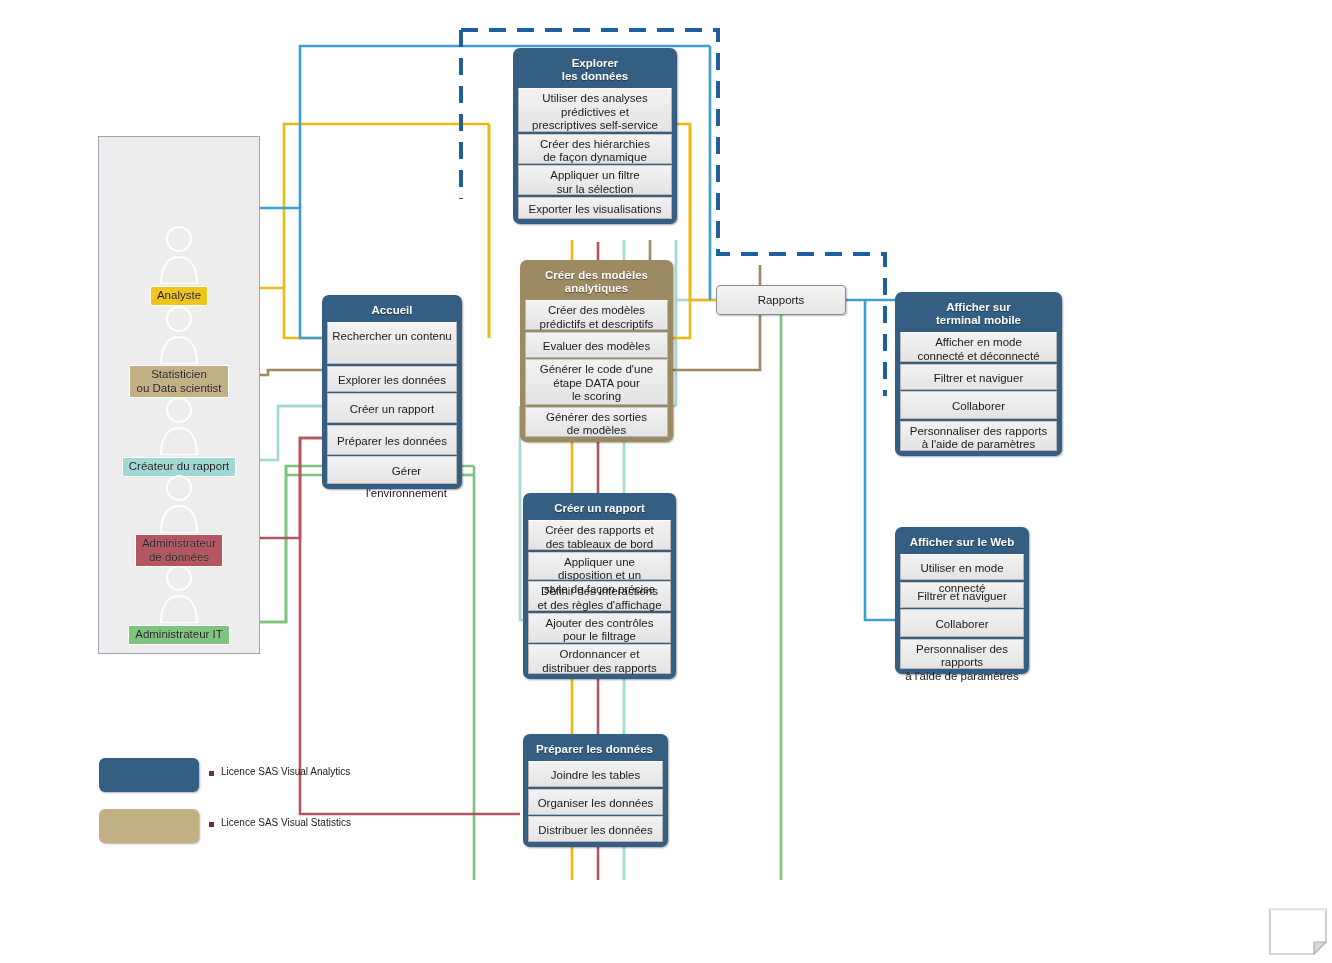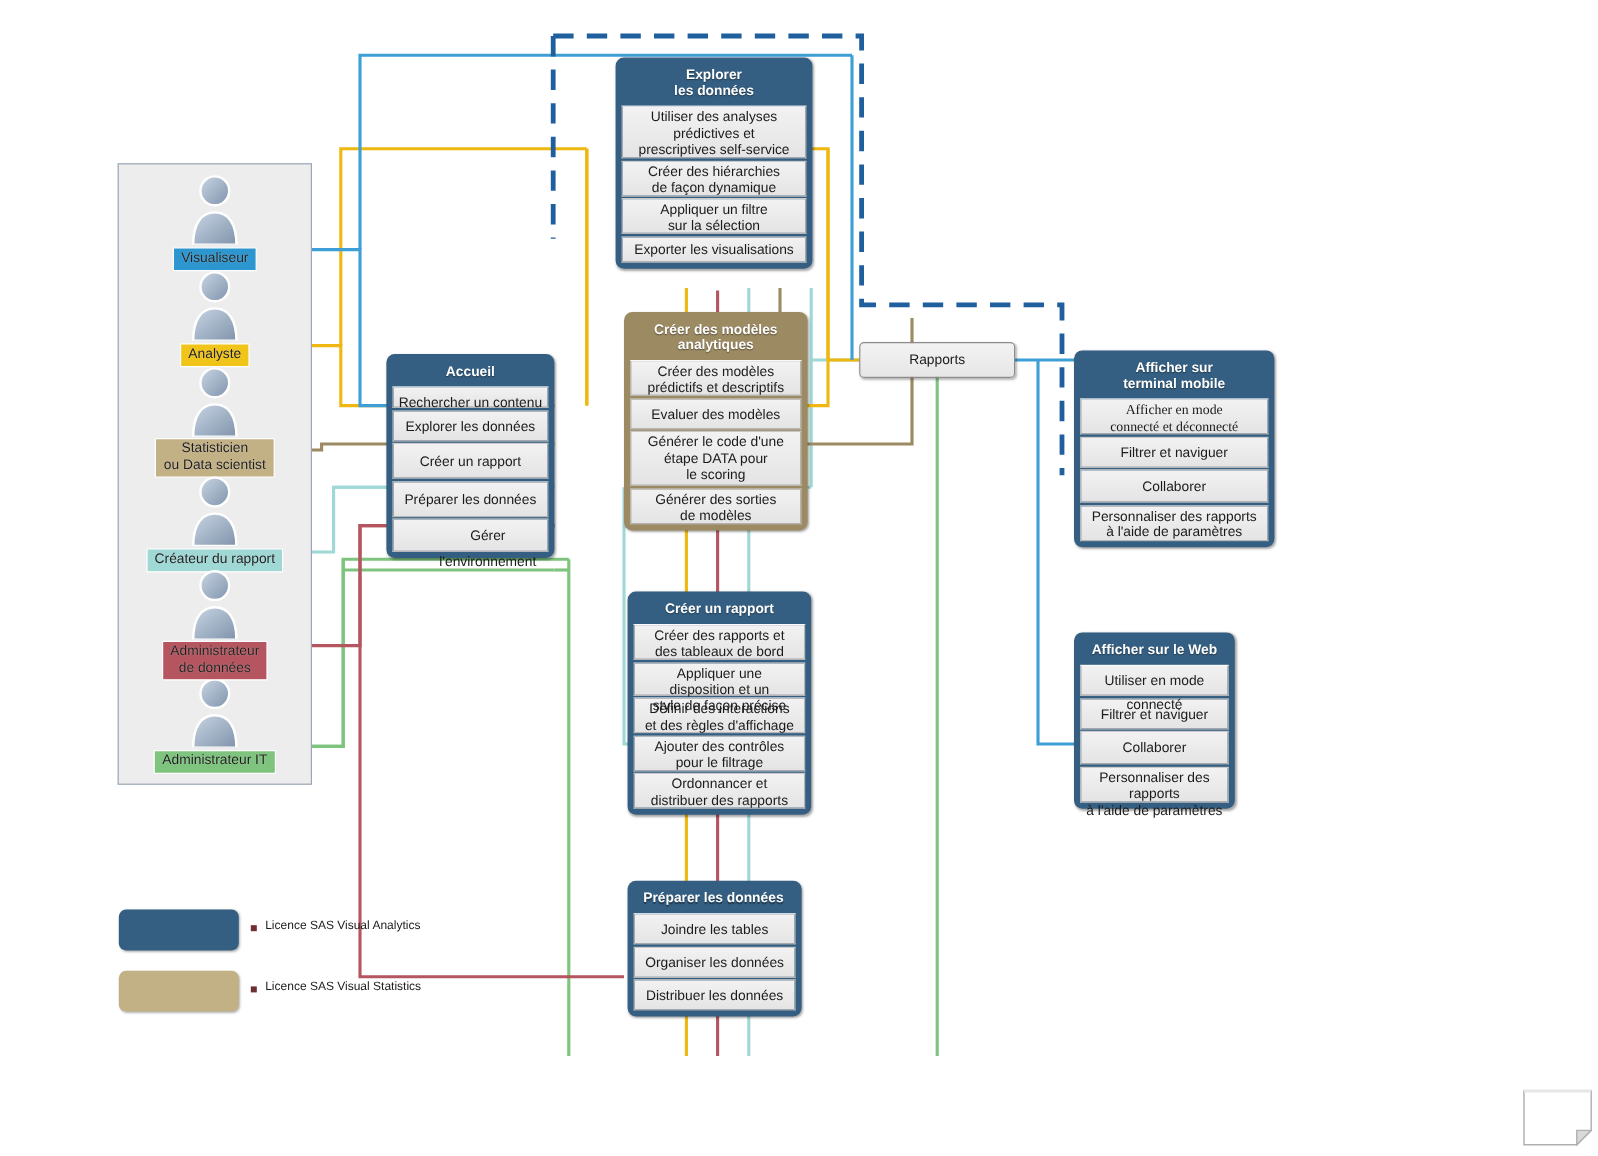--- a/index.html
+++ b/index.html
@@ -123,33 +123,20 @@
       <path d="M865 300 V620 H898" stroke="#3d9fd6"></path>
 
       <path d="M461 30 H718 V254 H885 V396" stroke="#1f5f9e" stroke-width="4" stroke-dasharray="17 11"></path>
       <path d="M461 30 V199" stroke="#1f5f9e" stroke-width="4" stroke-dasharray="17 11"></path>
       <path d="M461 199 H461" stroke="#1f5f9e" stroke-width="4"></path>
     </g>
   </svg>
 
   <div class="persona-panel"></div>
 
-  <div class="persona" style="left:98px;top:144px;">
-    <svg class="person-icon" width="46" height="60" viewBox="0 0 46 60">
-      <defs>
-          <linearGradient id="pg1" x1="0" y1="0" x2="1" y2="1">
-        <stop offset="0" stop-color="#c9d6e4"></stop>
-            <stop offset="1" stop-color="#7f93ab"></stop>
-          </linearGradient>
-        </defs>
-      <circle cx="23" cy="15" r="12" fill="url(#pg1)" stroke="#ffffff" stroke-width="2"></circle>
-      <path d="M5 60 C5 42 12 33 23 33 C34 33 41 42 41 60 Z" fill="url(#pg1)" stroke="#ffffff" stroke-width="2"></path>
-    </svg>
-    <span class="persona-label" style="background: rgb(46, 150, 207);">Visualiseur</span>
-  </div>
 
   <div class="persona" style="left:98px;top:224px;">
     <svg class="person-icon" width="46" height="60" viewBox="0 0 46 60">
       <circle cx="23" cy="15" r="12" fill="url(#pg1)" stroke="#ffffff" stroke-width="2"></circle>
       <path d="M5 60 C5 42 12 33 23 33 C34 33 41 42 41 60 Z" fill="url(#pg1)" stroke="#ffffff" stroke-width="2"></path>
     </svg>
     <span class="persona-label" style="background: rgb(240, 196, 25);">Analyste</span>
   </div>
 
   <div class="persona" style="left:98px;top:304px;">
@@ -181,21 +168,21 @@
     <svg class="person-icon" width="46" height="60" viewBox="0 0 46 60">
       <circle cx="23" cy="15" r="12" fill="url(#pg1)" stroke="#ffffff" stroke-width="2"></circle>
       <path d="M5 60 C5 42 12 33 23 33 C34 33 41 42 41 60 Z" fill="url(#pg1)" stroke="#ffffff" stroke-width="2"></path>
     </svg>
     <span class="persona-label" style="background: rgb(180, 85, 95);">Administrateur
 de données</span>
   </div>
 
   <div class="module blue" style="left:322px;top:295px;width:140px;">
     <div class="mhead">Accueil</div>
-    <div class="mitem" style="height:18px;line-height:20px;">Rechercher un contenu</div>
+    <div class="mitem" style="height:42px;line-height:20px;">Rechercher un contenu</div>
     <div class="mitem" style="height:26px;line-height:20px;">Explorer les données</div>
     <div class="mitem" style="height:30px;line-height:24px;">Créer un rapport</div>
     <div class="mitem" style="height:30px;line-height:24px;">Préparer les données</div>
     <div class="mitem" style="height:28px;line-height:22px;padding-left:32px;">Gérer l'environnement</div>
   </div>
 
   <div class="module blue" style="left:513px;top:48px;width:164px;">
     <div class="mhead">Explorer
 les données</div>
     <div class="mitem" style="height:44px;">Utiliser des analyses
@@ -241,21 +228,21 @@
     <div class="mitem" style="height:26px;line-height:20px;">Joindre les tables</div>
     <div class="mitem" style="height:26px;line-height:20px;">Organiser les données</div>
     <div class="mitem" style="height:26px;line-height:20px;">Distribuer les données</div>
   </div>
 
   <div class="plain-node" style="left:716px;top:285px;width:130px;height:30px;">Rapports</div>
 
   <div class="module blue" style="left:895px;top:292px;width:167px;">
     <div class="mhead">Afficher sur
 terminal mobile</div>
-    <div class="mitem" style="height:30px;font-family:Liberation Serif, serif;">Afficher en mode
+    <div class="mitem" style="height:30px;">Afficher en mode
 connecté et déconnecté</div>
     <div class="mitem" style="height:26px;line-height:20px;">Filtrer et naviguer</div>
     <div class="mitem" style="height:28px;line-height:22px;">Collaborer</div>
     <div class="mitem" style="height:30px;">Personnaliser des rapports
 à l'aide de paramètres</div>
   </div>
 
   <div class="module blue" style="left:895px;top:527px;width:134px;">
     <div class="mhead">Afficher sur le Web</div>
     <div class="mitem" style="height:26px;line-height:20px;">Utiliser en mode connecté</div>

